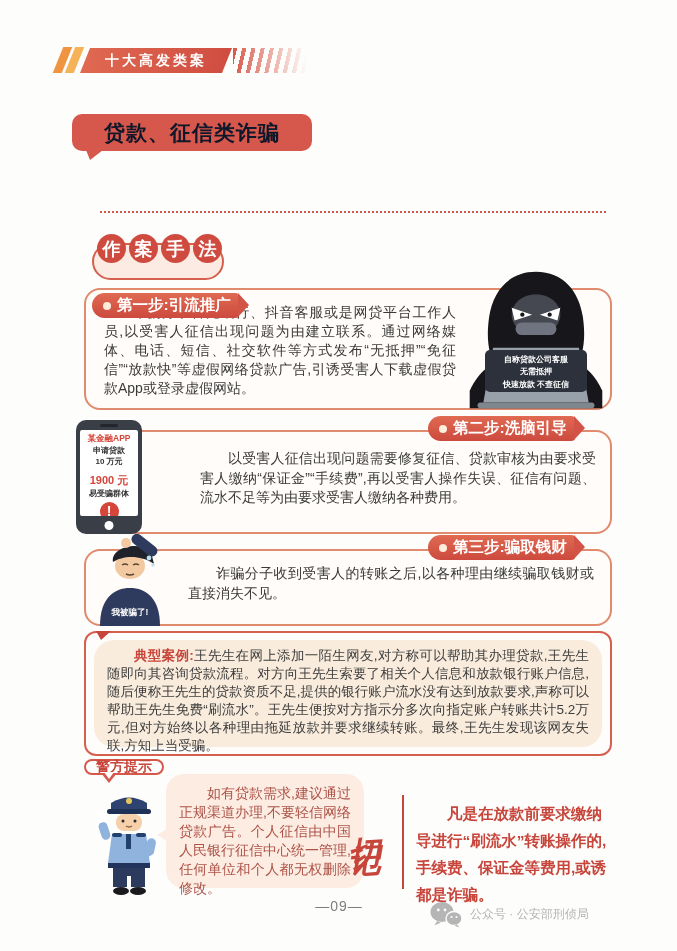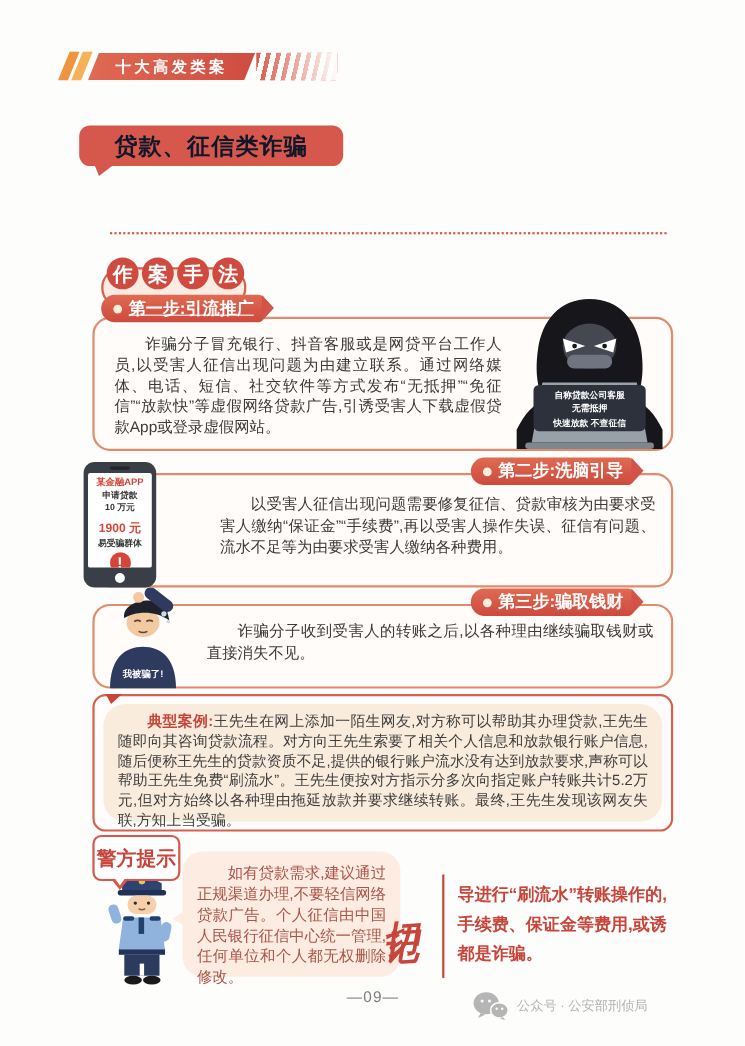--- a/index.html
+++ b/index.html
@@ -43,21 +43,21 @@
 
   
   .step-banner { position:absolute; height:25px; color:#fff; font-weight:bold; font-size:15.5px;
         display:flex; align-items:center; padding:0 8px 0 11px;
         background:linear-gradient(180deg,#e06a52,#cc4a3e);
         border-radius:13px 4px 4px 13px; z-index:5; white-space:nowrap; }
   .step-banner::after { content:''; position:absolute; right:-10px; top:0;
         border-top:12.5px solid transparent; border-bottom:12.5px solid transparent;
         border-left:11px solid #d35346; }
   .step-banner .dot { width:8px; height:8px; border-radius:50%; background:#ffeddb; margin-right:6px; flex:none; }
-  .banner-1 { left:92px;  top:268px;text-decoration:underline; }
+  .banner-1 { left:92px;  top:293px; }
   .banner-2 { left:428px; top:416px; }
   .banner-3 { left:428px; top:535px; }
 
   .step-box { position:absolute; left:84px; width:528px; border:2px solid #e08a6e;
         border-radius:16px; background:#fffcf9; box-sizing:border-box; z-index:1; }
   .box-1 { top:288px; height:122px; }
   .box-2 { top:430px; height:104px; }
   .box-3 { top:549px; height:77px;  }
 
   .step-text { position:absolute; font-size:14px; color:#3a3a3a; line-height:19px;
@@ -106,23 +106,23 @@
         border:2px solid #d5604f; border-radius:12px; background:#fffdfb; box-sizing:border-box; z-index:2; }
   .case-tab { position:absolute; left:10px; top:-2px;
         border-left:5px solid transparent; border-right:10px solid transparent; border-top:9px solid #c7453a; }
   .case-inner { position:absolute; left:8px; right:8px; top:7px; bottom:7px;
         background:#f9ecdd; border-radius:20px; padding:7px 13px; box-sizing:border-box;
         font-size:13.5px; line-height:18px; color:#3d3d3d; text-align:justify; }
   .case-inner p { margin:0; text-indent:2em; }
   .case-label { color:#c7453a; font-weight:bold; }
 
   
-  .police-label { position:absolute; left:84px; top:759px; width:80px; height:42px;
+  .police-label { position:absolute; left:84px; top:759px; width:80px; height:16px;
         border:2px solid #d6574b; border-radius:8px; background:#fff; color:#c7453a;
-        font-weight:bold; font-size:18px; display:flex; align-items:center; justify-content:center;
+        font-weight:bold; font-size:14px; display:flex; align-items:center; justify-content:center;
         box-sizing:border-box; z-index:4; }
   .police-label::before { content:''; position:absolute; left:15px; bottom:-10px;
         border-left:8px solid transparent; border-right:8px solid transparent; border-top:10px solid #d6574b; }
   .police-label::after  { content:''; position:absolute; left:18px; bottom:-6px;
         border-left:5px solid transparent; border-right:5px solid transparent; border-top:7px solid #ffffff; }
   .officer { position:absolute; left:86px; top:786px; width:86px; height:112px; z-index:2; }
   .tip-bubble { position:absolute; left:166px; top:774px; width:198px; height:114px;
         background:#fdece2; border-radius:18px; padding:10px 13px; box-sizing:border-box;
         font-size:14px; line-height:19px; color:#ad5348; text-align:justify; text-indent:2em; z-index:2; }
   .tip-bubble::before { content:''; position:absolute; left:-9px; top:54px;
@@ -265,20 +265,21 @@
       <rect x="27" y="82" width="32" height="19" fill="#2c3a5e"></rect>
       <rect x="41" y="90" width="4" height="11" fill="#fdfdfc"></rect>
       <ellipse cx="35" cy="105" rx="8" ry="4" fill="#1a1a1e"></ellipse>
       <ellipse cx="52" cy="105" rx="8" ry="4" fill="#1a1a1e"></ellipse>
     </svg>
   </div>
   <div class="tip-bubble">如有贷款需求,建议通过正规渠道办理,不要轻信网络贷款广告。个人征信由中国人民银行征信中心统一管理,任何单位和个人都无权删除修改。</div>
   <div class="remember">切记</div>
   <div class="v-divider"></div>
   <div class="warning">
+    <div class="w-first">凡是在放款前要求缴纳</div>
     <div>导进行“刷流水”转账操作的,</div>
     <div>手续费、保证金等费用,或诱</div>
     <div>都是诈骗。</div>
   </div>
 
   <div class="page-num">—09—</div>
   <div class="watermark">
     <svg width="32" height="27" viewBox="0 0 32 27">
       <ellipse cx="12" cy="11" rx="11.5" ry="10" fill="#b5b5b5"></ellipse>
       <path d="M7,20 L4.5,24.5 L11,21.5 Z" fill="#b5b5b5"></path>

